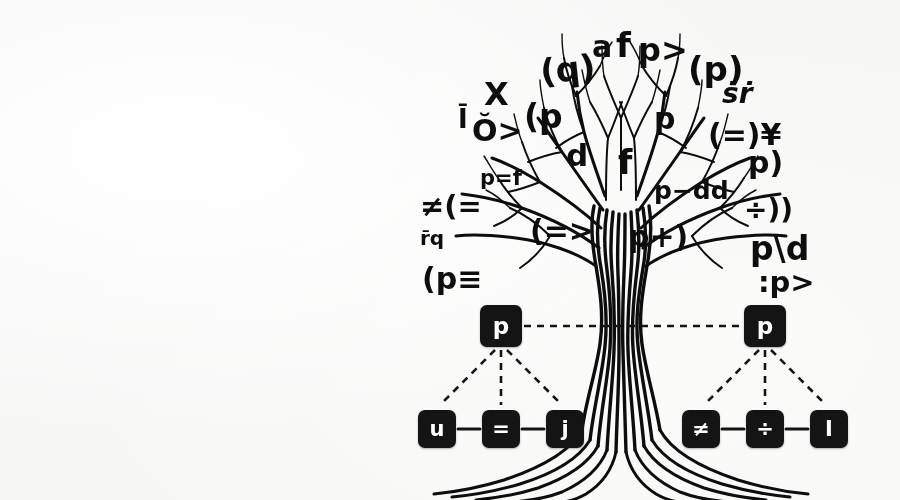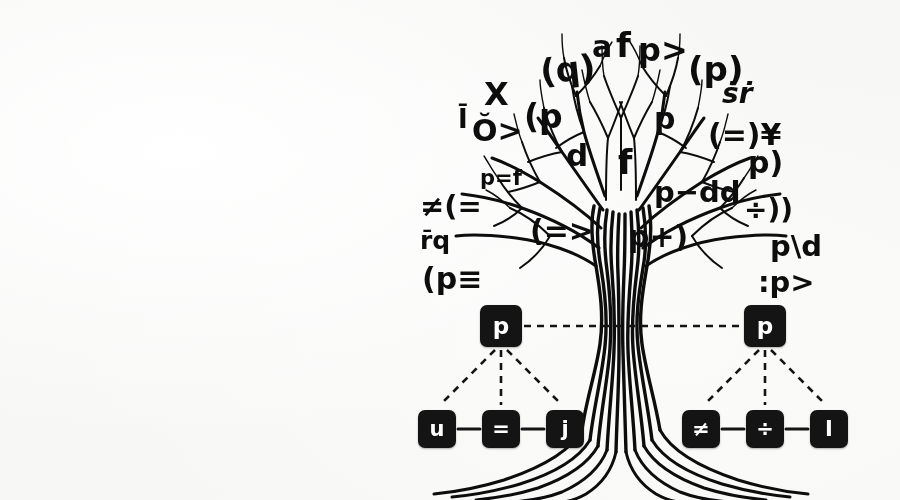--- a/index.html
+++ b/index.html
@@ -238,27 +238,27 @@
       <span class="sym" style="left: 322px; top: 80px; font-size: 28px; font-style: italic;">ṡṙ</span>
       <span class="sym" style="left: 58px; top: 106px; font-size: 26px;">Ī</span>
       <span class="sym" style="left: 72px; top: 116px; font-size: 30px;">Ŏ&gt;</span>
       <span class="sym" style="left: 124px; top: 100px; font-size: 33px;">(p</span>
       <span class="sym" style="left: 254px; top: 104px; font-size: 30px;">p</span>
       <span class="sym" style="left: 308px; top: 120px; font-size: 30px;">(=)¥</span>
       <span class="sym" style="left: 166px; top: 140px; font-size: 31px;">d</span>
       <span class="sym" style="left: 218px; top: 146px; font-size: 33px;">f</span>
       <span class="sym" style="left: 348px; top: 148px; font-size: 30px;">p)</span>
       <span class="sym" style="left: 80px; top: 168px; font-size: 21px;">p=f</span>
-      <span class="sym" style="left: 254px; top: 178px; font-size: 29px;">p−dd</span>
+      <span class="sym" style="left: 254px; top: 178px; font-size: 25px;">p−dd</span>
       <span class="sym" style="left: 20px; top: 192px; font-size: 29px;">≠(=</span>
       <span class="sym" style="left: 344px; top: 196px; font-size: 28px;">÷))</span>
       <span class="sym" style="left: 130px; top: 216px; font-size: 30px;">(=&gt;</span>
       <span class="sym" style="left: 228px; top: 222px; font-size: 30px;">p+)</span>
-      <span class="sym" style="left: 20px; top: 228px; font-size: 25px;">r̄q</span>
-      <span class="sym" style="left: 370px; top: 232px; font-size: 29px;">p\d</span>
+      <span class="sym" style="left: 20px; top: 228px; font-size: 20px;">r̄q</span>
+      <span class="sym" style="left: 350px; top: 232px; font-size: 33px;">p\d</span>
       <span class="sym" style="left: 22px; top: 264px; font-size: 30px;">(p≡</span>
       <span class="sym" style="left: 358px; top: 268px; font-size: 29px;">:p&gt;</span>
     </div>
 
   <div id="node-graph">
     <svg id="graph-links" viewBox="0 0 500 500" xmlns="http://www.w3.org/2000/svg">
       <g stroke="#141414" fill="none" stroke-width="2.6" stroke-dasharray="7 6" stroke-linecap="butt">
 
         <line x1="124" y1="326" x2="342" y2="326"></line>
 

